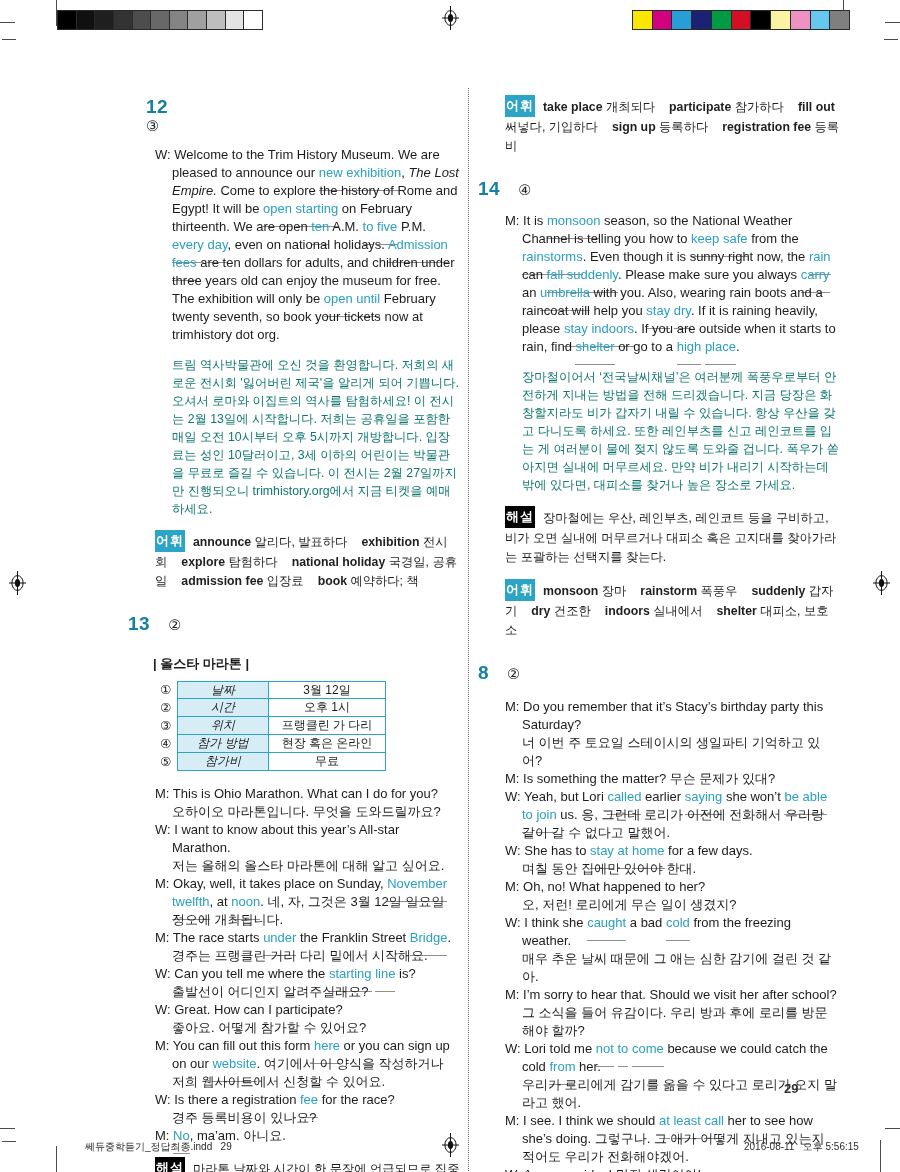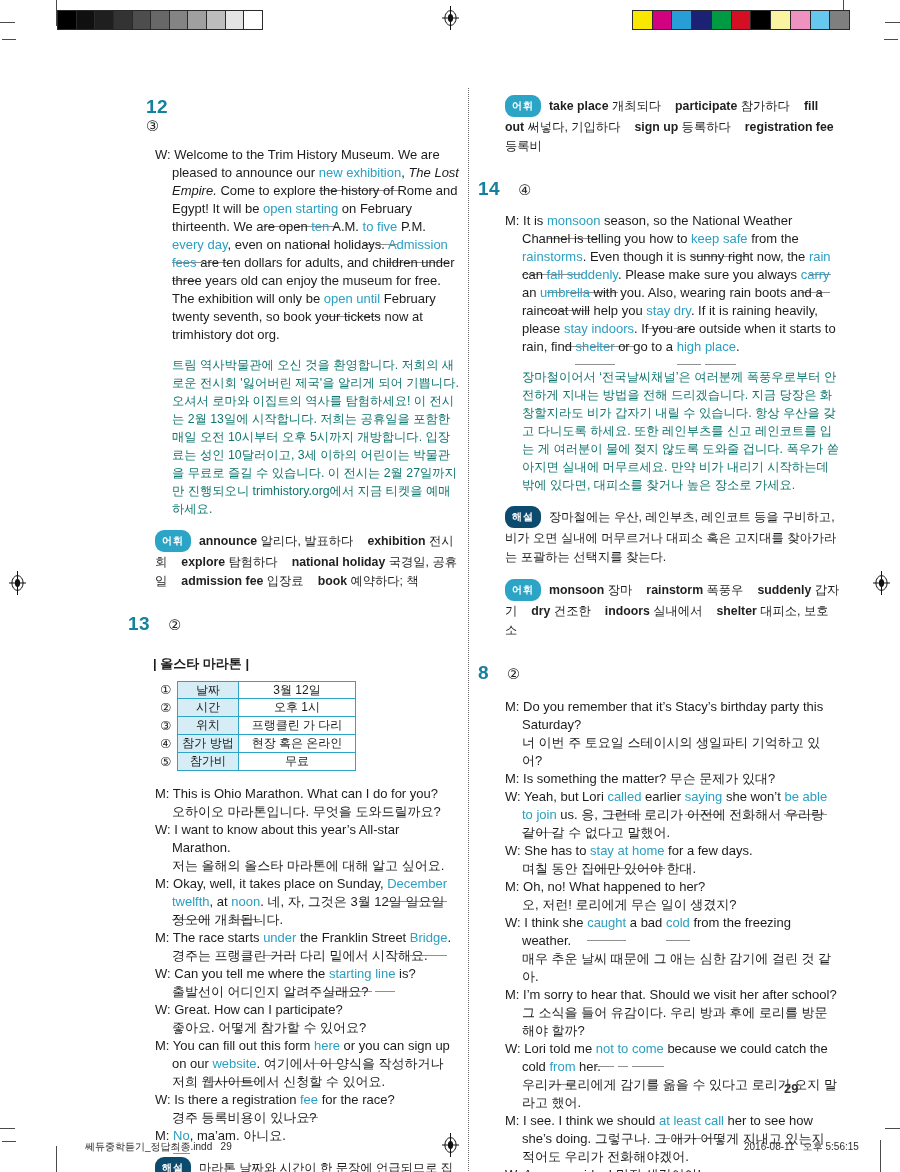--- a/index.html
+++ b/index.html
@@ -23,40 +23,40 @@
   .qhead.gap{margin-top:22px;}
   .qnum{color:#15809f;font-size:19px;font-weight:bold;letter-spacing:0.5px;}
   .qans{font-size:14.5px;color:#222;margin-left:18px;}
 
   .dlg{margin:0 0 0 27px;padding-left:17px;text-indent:-17px;
        font-size:13px;line-height:18px;}
   .dlg.first{margin-top:12px;}
   .trans{margin:12px 0 0 44px;font-size:12.3px;line-height:18px;color:#0f766e;}
   .note{margin:13px 0 0 27px;font-size:12.3px;line-height:19px;color:#1f1f1f;}
 
-  .badge{display:inline-block;background:#2ba4c6;color:#ffffff;font-size:10px;font-weight:bold;
-         padding:1px 7px 2px;border-radius:9px;margin-right:8px;position:relative;top:-1px;
+  .badge{display:inline-block;background:#2ba4c6;color:#ffffff;font-size:13px;font-weight:bold;
+         padding:1px 1px 2px;border-radius:0;margin-right:8px;position:relative;top:-1px;
          text-indent:0;letter-spacing:1px;}
-  .b-dark{background:#0c4a6e;}
+  .b-dark{background:#000000;}
 
   .hl{color:#2b9fc1;border-bottom:1.5px solid #8f8f8f;padding-bottom:10px;}
   .it{font-style:italic;}
 
   .ve{margin-right:14px;}
   .ve-en{font-weight:bold;}
 
   
   .tbl-title{margin:20px 0 0 25px;font-size:13px;font-weight:bold;}
   .tablewrap{margin-top:8px;}
   .trow{display:flex;align-items:stretch;}
   .tnum{width:17px;margin-left:32px;font-size:12.5px;line-height:18px;align-self:center;color:#222;}
   .tcell{box-sizing:border-box;border:1px solid #2ba4c6;height:18px;line-height:16.5px;
          text-align:center;font-size:12px;}
   .trow + .trow .tcell{margin-top:-1px;height:19px;}
-  .tlabel{width:62px;background:#d7edf5;}
+  .tlabel{width:92px;background:#d7edf5;font-style:italic;}
   .tval{width:118px;background:#ffffff;margin-left:-1px;}
 
   
   .pageno{position:absolute;left:784px;top:1081px;font-size:13px;font-weight:bold;color:#333;}
   .footer-file{position:absolute;left:85px;top:1140px;font-size:10px;color:#2b2b2b;}
   .footer-date{position:absolute;left:744px;top:1140px;font-size:10px;color:#2b2b2b;}
 </style>
 </head>
 <body>
 
@@ -166,21 +166,21 @@
           <span class="tcell tval">현장 혹은 온라인</span>
         </div>
         <div class="trow">
           <span class="tnum">⑤</span>
           <span class="tcell tlabel">참가비</span>
           <span class="tcell tval">무료</span>
         </div>
       </div>
       <p class="dlg" style="margin-top:14px;"><span>M: This is Ohio Marathon. What can I do for you?</span><br><span>오하이오 마라톤입니다. 무엇을 도와드릴까요?</span></p>
       <p class="dlg"><span>W: I want to know about this year’s All-star Marathon.</span><br><span>저는 올해의 올스타 마라톤에 대해 알고 싶어요.</span></p>
-      <p class="dlg"><span>M: Okay, well, it takes place on Sunday, </span><span class="hl">December</span><span> </span><span class="hl">twelfth</span><span>, at </span><span class="hl">noon</span><span>. 네, 자, 그것은 3월 12일 일요일 정오에 개최됩니다.</span></p>
+      <p class="dlg"><span>M: Okay, well, it takes place on Sunday, </span><span class="hl">November</span><span> </span><span class="hl">twelfth</span><span>, at </span><span class="hl">noon</span><span>. 네, 자, 그것은 3월 12일 일요일 정오에 개최됩니다.</span></p>
       <p class="dlg"><span>M: The race starts </span><span class="hl">under</span><span> the Franklin Street </span><span class="hl">Bridge</span><span>.</span><br><span>경주는 프랭클린 거리 다리 밑에서 시작해요.</span></p>
       <p class="dlg"><span>W: Can you tell me where the </span><span class="hl">starting</span><span> </span><span class="hl">line</span><span> is?</span><br><span>출발선이 어디인지 알려주실래요?</span></p>
       <p class="dlg"><span>W: Great. How can I participate?</span><br><span>좋아요. 어떻게 참가할 수 있어요?</span></p>
       <p class="dlg"><span>M: You can fill out this form </span><span class="hl">here</span><span> or you can sign up on our </span><span class="hl">website</span><span>. 여기에서 이 양식을 작성하거나 저희 웹사이트에서 신청할 수 있어요.</span></p>
       <p class="dlg"><span>W: Is there a registration </span><span class="hl">fee</span><span> for the race?</span><br><span>경주 등록비용이 있나요?</span></p>
       <p class="dlg"><span>M: </span><span class="hl">No</span><span>, ma’am. 아니요.</span></p>
       <p class="note"><span class="badge b-dark">해설</span><span>마라톤 날짜와 시간이 한 문장에 언급되므로 집중하여 듣는다. noon은 정오, 즉 낮 12시이다.</span></p>
     </section>
 
   </div>

